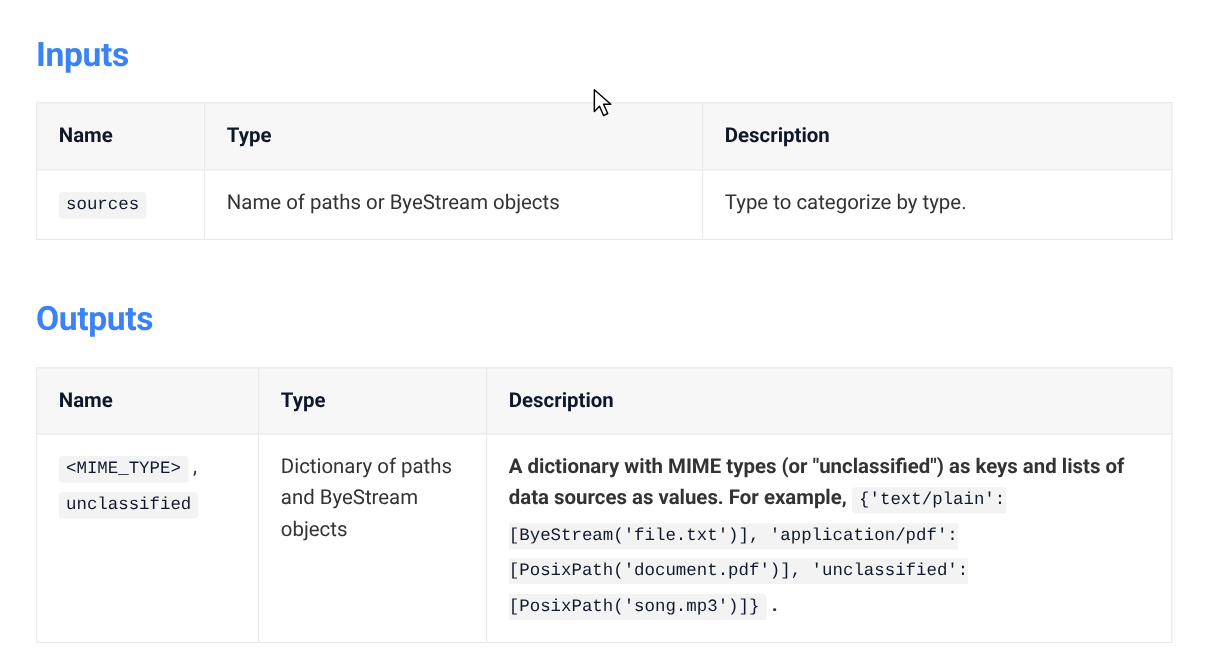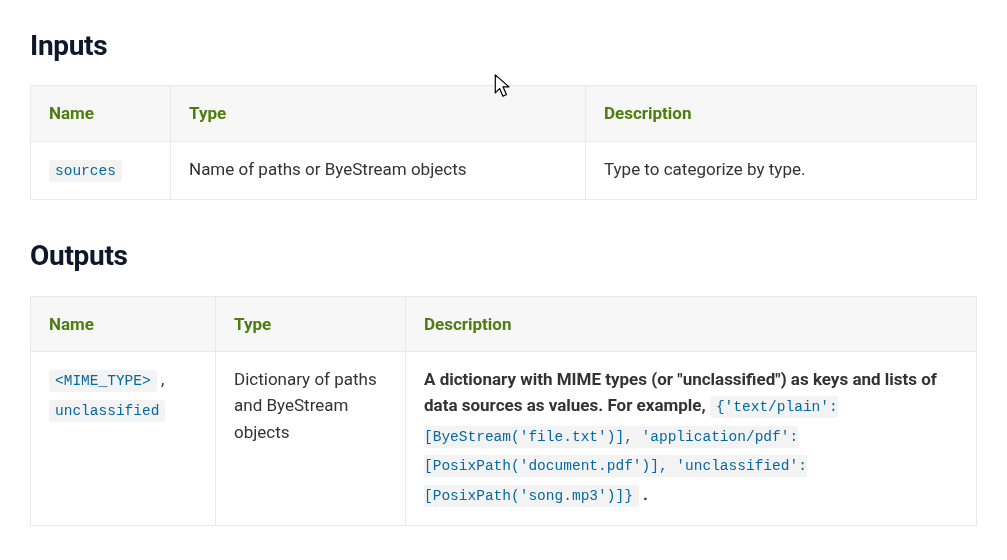--- a/index.html
+++ b/index.html
@@ -8,52 +8,52 @@
       background: #ffffff;
       color: #2a2a2a;
       padding: 24px 30px;
       width: 1007px;
       font-size: 17px;
       line-height: 1.55;
     }
     h2 {
       font-size: 28px;
       font-weight: 700;
-      color: #0f172a;
+      color: #3b82f6;
       letter-spacing: -0.3px;
       margin-bottom: 18px;
       margin-top: 0;
     }
-    h2.outputs-heading { margin-top: 34px; }
+    h2.outputs-heading { margin-top: 44px; }
     table {
       width: 100%;
       border-collapse: collapse;
       border: 1px solid #e5e5e5;
       table-layout: fixed;
     }
     th, td {
       text-align: left;
       padding: 14px 18px;
       border: 1px solid #e9e9e9;
       vertical-align: top;
       font-size: 17px;
     }
     th {
       background: #f7f7f7;
       font-weight: 700;
-      color: #4d7c0f;
+      color: #0f172a;
     }
     td { color: #333; }
     code {
       font-family: ui-monospace, SFMono-Regular, Menlo, Consolas, "Courier New", monospace;
       background: #f3f3f3;
       border-radius: 3px;
       padding: 3px 6px;
       font-size: 14.5px;
-      color: #0369a1;
+      color: #0f172a;
       line-height: 1.9;
     }
     .desc-text { display: inline; font-weight: bold; }
     .cursor {
       position: absolute;
       left: 494px;
       top: 74px;
       width: 18px;
       height: 24px;
       pointer-events: none;

